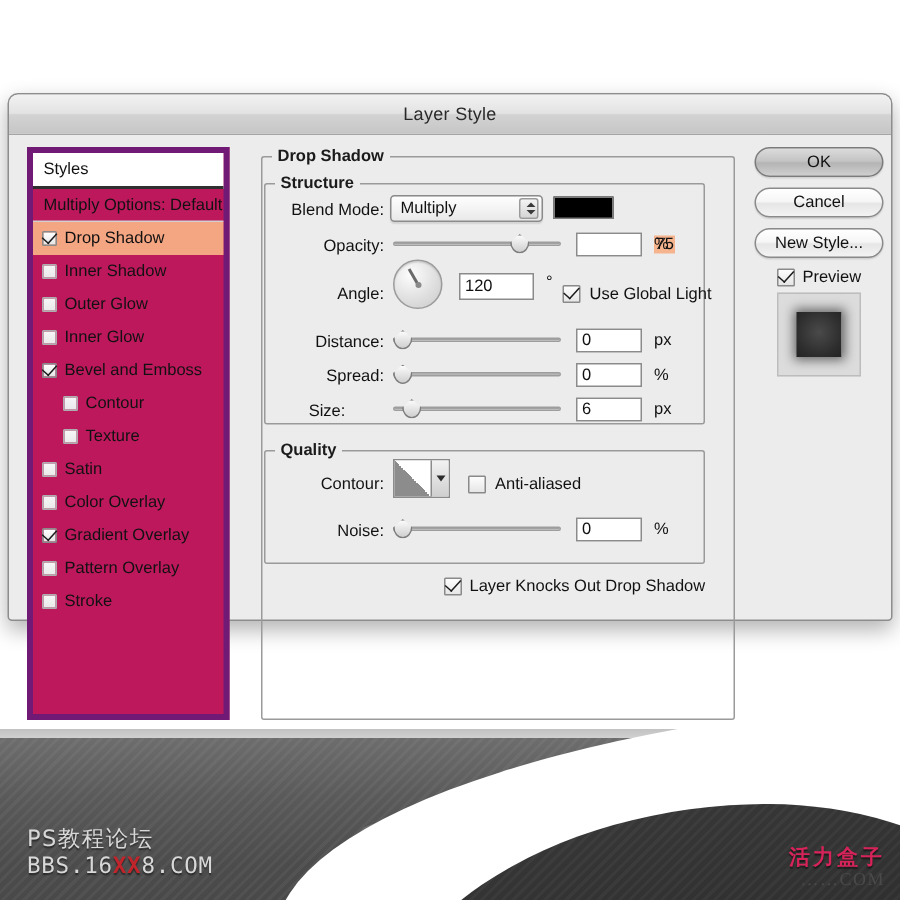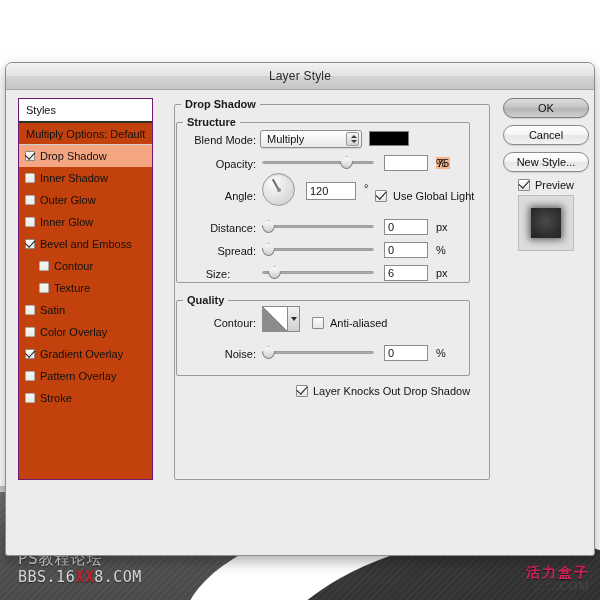--- a/index.html
+++ b/index.html
@@ -46,41 +46,41 @@
   .wm-left{position:absolute;left:18px;top:551px;color:#d8d8d8;line-height:1.12;text-shadow:0 1px 1px rgba(0,0,0,.5);}
   .wm-cn{font-size:15px;letter-spacing:1px;font-family:"DejaVu Sans",sans-serif;}
   .wm-url{font-size:15px;letter-spacing:.5px;font-family:"DejaVu Sans Mono","Liberation Mono",monospace;margin-top:1px;}
   .wm-url .red{color:#c0252b;font-weight:bold;}
   .wm-right{position:absolute;right:10px;top:565px;text-align:right;line-height:1.05;}
   .wm-r1{font-size:14px;color:#d6245a;font-weight:bold;letter-spacing:2px;font-family:"DejaVu Sans",sans-serif;text-shadow:0 1px 1px rgba(0,0,0,.55);}
   .wm-r2{font-size:12px;color:#4a4a4a;letter-spacing:1px;font-family:Liberation Serif, serif;}
 
   
   #dialog{
-    position:absolute;left:5px;top:62px;width:590px;height:494px;
+    position:absolute;left:5px;top:62px;width:590px;height:352px;
     background:#ececec;
     border:1px solid #8d8d8d;
     border-radius:7px 7px 3px 3px;
     box-shadow:0 6px 14px rgba(0,0,0,.30), 0 1px 0 rgba(255,255,255,.9) inset;
     box-sizing:border-box;
   }
   .titlebar{
     height:26px;border-radius:6px 6px 0 0;
     background:linear-gradient(180deg,#f2f2f2 0%,#e3e3e3 48%,#d3d3d3 52%,#c6c6c6 100%);
     border-bottom:1px solid #a5a5a5;
     display:flex;align-items:center;justify-content:center;
   }
   .title-text{font-size:12px;color:#2a2a2a;font-weight:normal;letter-spacing:.2px;}
 
   .body-area{position:relative;height:405px;}
 
   
   .styles-panel{
     position:absolute;left:12px;top:8px;width:135px;height:382px;
-    background:#c2410c;border:1px solid #701a75;box-sizing:border-box;
+    background:#be185d;border:4px solid #701a75;box-sizing:border-box;
   }
   .styles-head{
     height:24px;border-bottom:2px solid #2f2f2f;display:flex;align-items:center;
     padding-left:7px;font-size:11px;color:#111;background:#fff;box-sizing:border-box;
   }
   .blend-row{
     height:22px;display:flex;align-items:center;padding-left:7px;
     font-size:11px;color:#111;border-bottom:1px solid #cfcfcf;box-sizing:border-box;cursor:default;
   }
   .fx-row{

